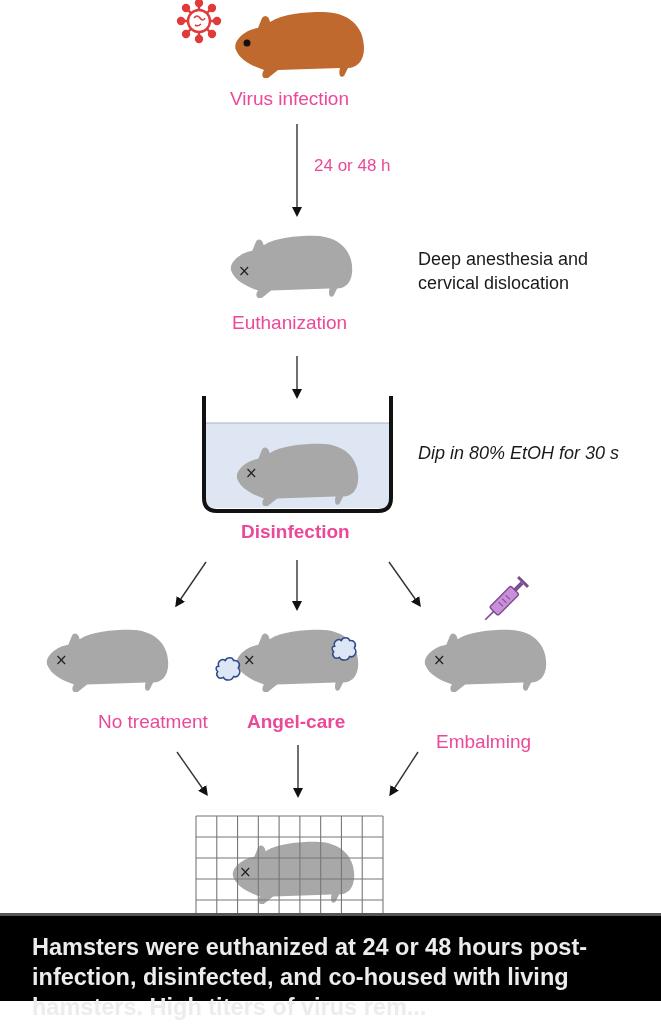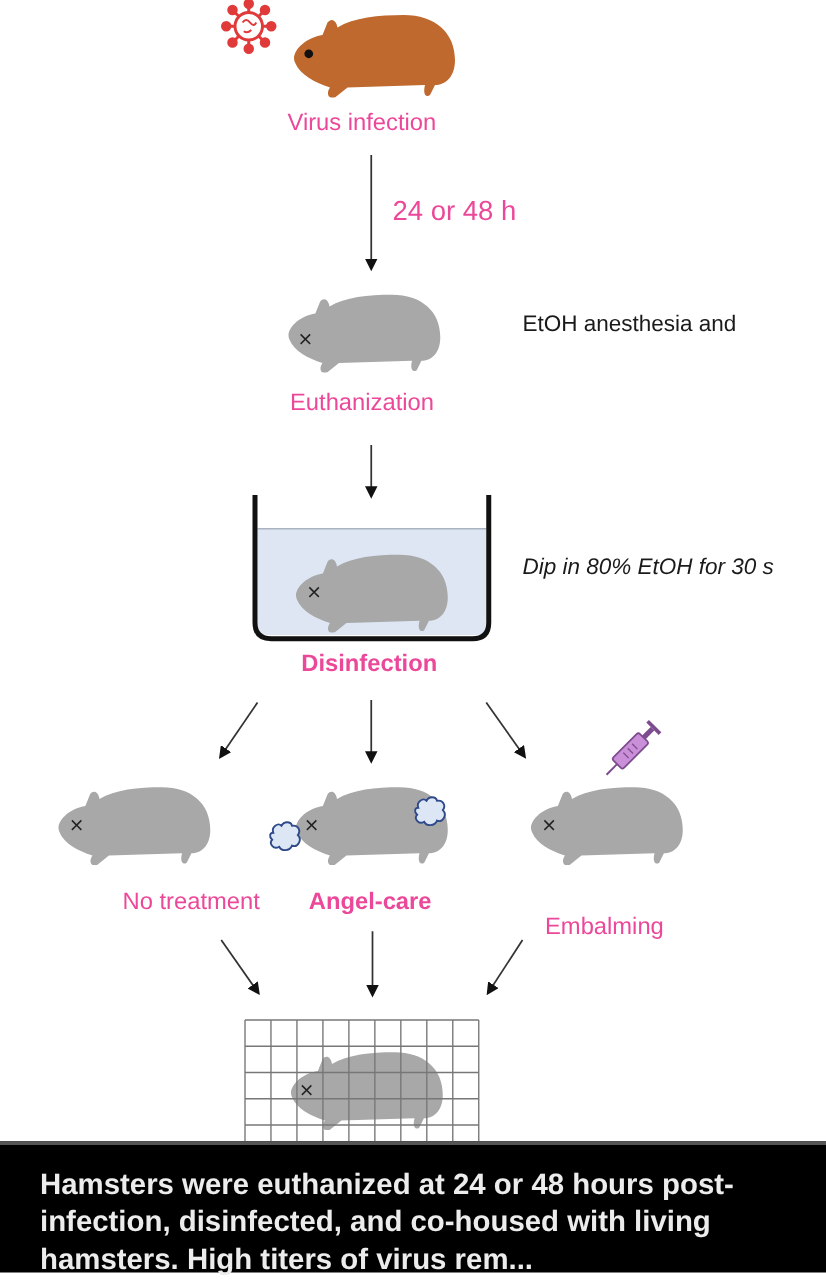--- a/index.html
+++ b/index.html
@@ -1,20 +1,20 @@
 <!DOCTYPE html>
 <html><head>
 <meta charset="utf-8">
 <style>
   html, body { margin: 0; padding: 0; }
   body { width: 661px; height: 1024px; background: #ffffff; position: relative; overflow: hidden; font-family: "Liberation Sans", sans-serif; }
   .lbl { position: absolute; color: #ec4899; font-size: 19px; white-space: nowrap; }
   .note { position: absolute; color: #1a1a1a; font-size: 18px; line-height: 24px; }
   svg.art { position: absolute; left: 0; top: 0; }
-  .caption { position: absolute; left: 0; top: 913px; width: 661px; height: 105px; background: #000; border-top: 3px solid #555; box-sizing: border-box; }
+  .caption { position: absolute; left: 0; top: 913px; width: 661px; height: 88px; background: #000; border-top: 3px solid #555; box-sizing: border-box; }
   .caption p { margin: 0; padding: 16px 0 0 32px; color: #ececec; font-size: 23.5px; line-height: 30px; font-weight: bold; font-family: "Liberation Sans", sans-serif; }
 </style>
 </head>
 <body>
 
 <svg class="art" width="661" height="913" viewBox="0 0 661 913">
   <defs>
     <marker id="ah" markerWidth="10" markerHeight="10" refX="5" refY="5" orient="auto" markerUnits="userSpaceOnUse">
       <path d="M0,0 L10,5 L0,10 z" fill="#111"></path>
     </marker>
@@ -118,24 +118,25 @@
         <line x1="196" x2="383" y1="816" y2="816"></line>
         <line x1="196" x2="383" y1="837" y2="837"></line>
         <line x1="196" x2="383" y1="858" y2="858"></line>
         <line x1="196" x2="383" y1="879" y2="879"></line>
         <line x1="196" x2="383" y1="900" y2="900"></line>
       </g>
   </g>
 </svg>
 
 <div class="lbl" style="left:230px; top:88px;">Virus infection</div>
-<div class="lbl" style="left:314px; top:156px; font-size:22px;">24 or 48 h</div>
+<div class="lbl" style="left:314px; top:156px; font-size:17px;">24 or 48 h</div>
 <div class="lbl" style="left:232px; top:312px;">Euthanization</div>
 <div class="note" style="left:418px; top:247px;">
-  <div>EtOH anesthesia and</div>
+  <div>Deep anesthesia and</div>
+  <div>cervical dislocation</div>
 </div>
 <div class="lbl" style="left:241px; top:521px;font-weight:bold;">Disinfection</div>
 <div class="note" style="left:418px; top:441px;font-style:italic;">Dip in 80% EtOH for 30 s</div>
 <div class="lbl" style="left:50px; top:711px;margin-left:48px;">No treatment</div>
 <div class="lbl" style="left:247px; top:711px;font-weight:bold;">Angel-care</div>
 <div class="lbl" style="left:436px; top:731px;">Embalming</div>
 
 <div class="caption">
   <p>Hamsters were euthanized at 24 or 48 hours post-infection, disinfected, and co-housed with living hamsters. High titers of virus rem...</p>
 </div>

